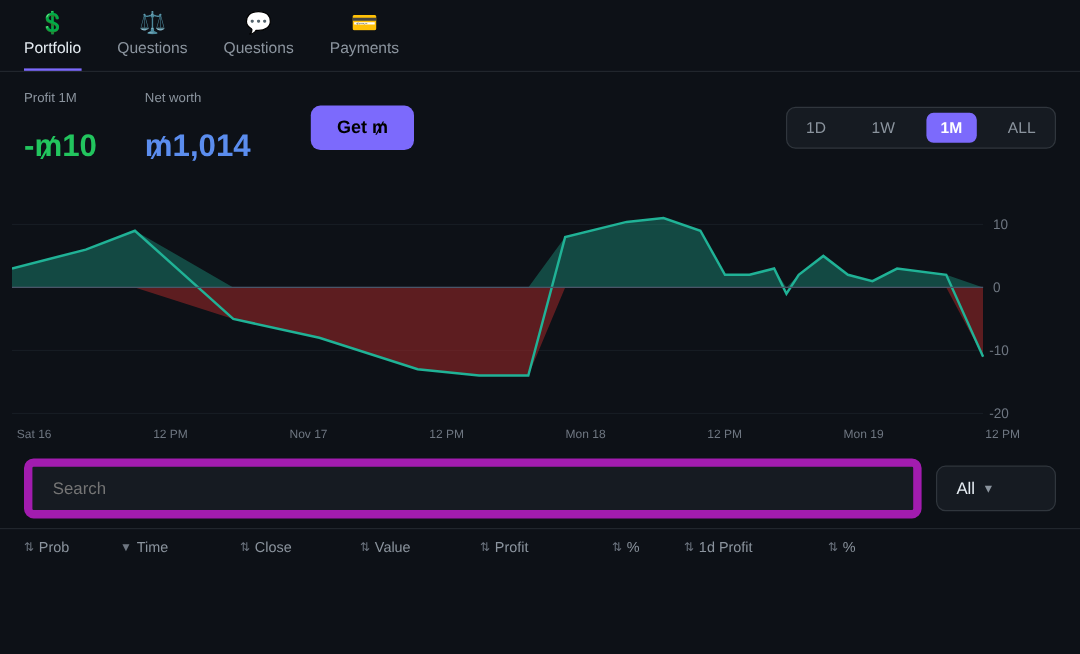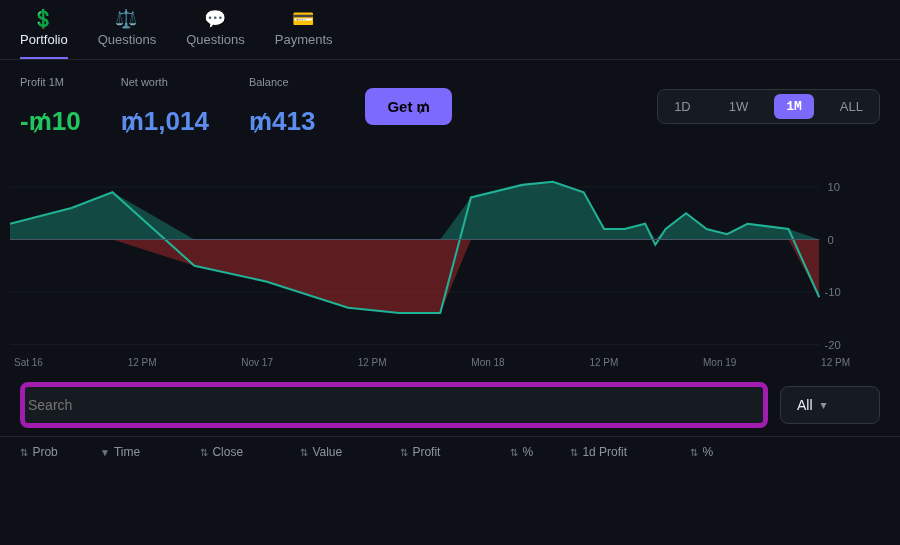--- a/index.html
+++ b/index.html
@@ -80,21 +80,20 @@
       border: none;
       background: transparent;
       color: #8b949e;
       font-size: 13px;
       cursor: pointer;
     }
     .tf-btn.active {
       background: #7c6afc;
       color: #fff;
       font-weight: 600;
-      font-family: Liberation Mono, monospace;
     }
 
     
     .chart-area {
       position: relative;
       width: 100%;
       height: 210px;
       padding: 0 50px 0 10px;
     }
     .chart-svg { width: 100%; height: 100%; }
@@ -115,23 +114,23 @@
       padding: 8px 20px;
       gap: 12px;
     }
     .search-input-wrap {
       flex: 1;
       position: relative;
     }
     .search-input {
       width: 100%;
       background: #161b22;
-      border: 5px solid #a21caf;
+      border: 7px solid #a21caf;
       border-radius: 8px;
-      padding: 10px 3px;
+      padding: 10px 17px;
       color: #fca5a5;
       font-size: 14px;
       outline: none;
     }
     .filter-dropdown {
       background: #161b22;
       border: 1px solid #30363d;
       border-radius: 8px;
       padding: 10px 16px;
       color: #e6edf3;
@@ -195,24 +194,20 @@
 
 <div class="stats-row">
   <div class="stat-block">
     <span class="stat-label">Profit 1M</span>
     <span class="stat-value negative">-₥10</span>
   </div>
   <div class="stat-block">
     <span class="stat-label">Net worth</span>
     <span class="stat-value positive">₥1,014</span>
   </div>
-  <div class="stat-block">
-    <span class="stat-label">Balance</span>
-    <span class="stat-value positive">₥413</span>
-  </div>
   <button class="get-btn">Get ₥</button>
   <div class="spacer"></div>
   <div class="time-filters">
     <button class="tf-btn">1D</button>
     <button class="tf-btn">1W</button>
     <button class="tf-btn active">1M</button>
     <button class="tf-btn">ALL</button>
   </div>
 </div>
 

